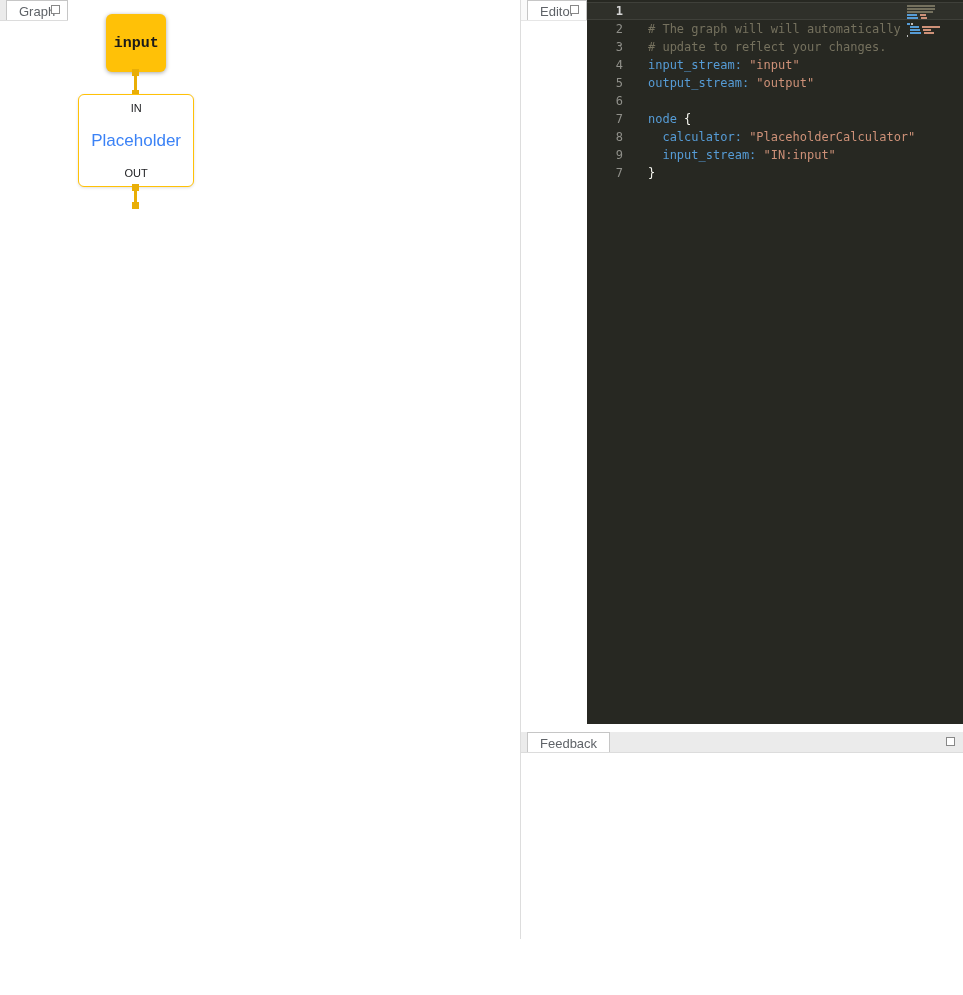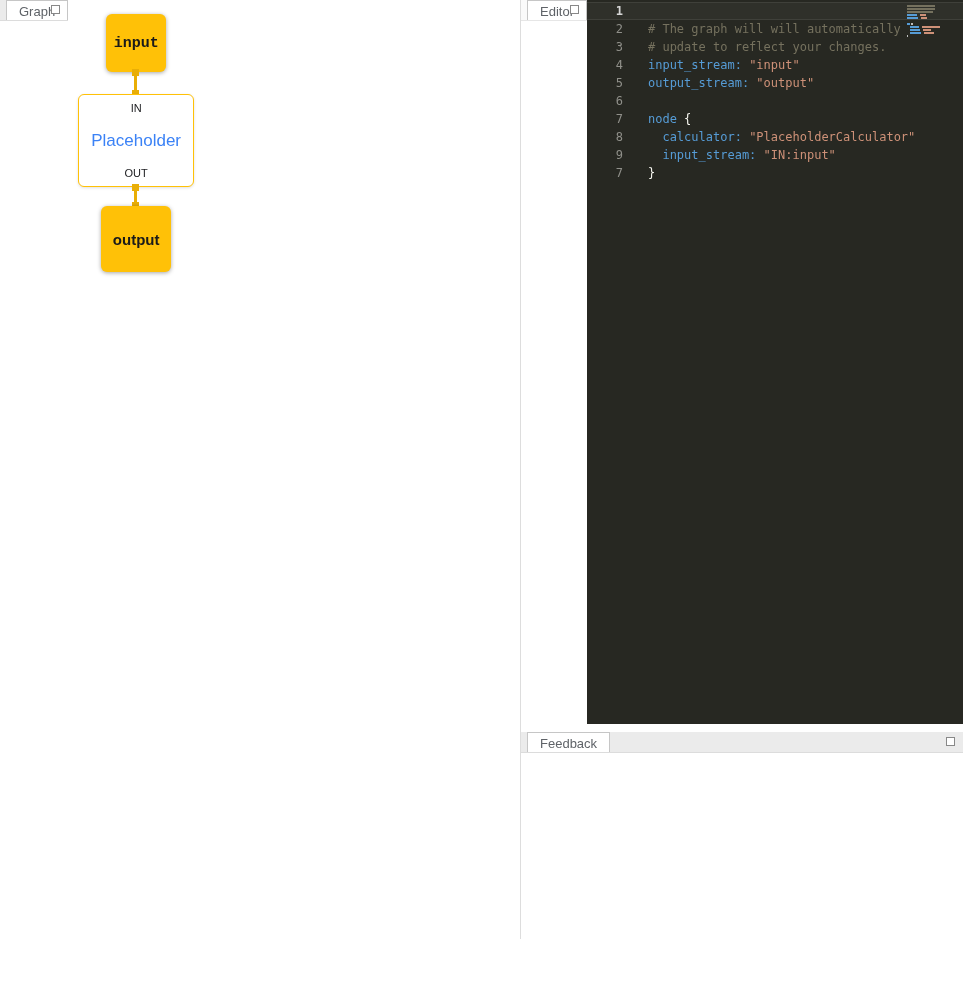--- a/index.html
+++ b/index.html
@@ -88,23 +88,20 @@
         </div>
         <div class="gnode placeholder-node">
           <div class="port">IN</div>
           <div class="pname">Placeholder</div>
           <div class="port">OUT</div>
         </div>
         <div class="edge edge2">
           <i class="sq top"></i>
           <i class="sq bottom"></i>
         </div>
-        <div class="gnode output-node">
-          <span>output</span>
-        </div>
       </div>
     </section>
 
     <div class="right-col">
 
       <section class="editor-panel">
         <div class="panel-strip">
           <div class="tab">Editor</div>
           <span class="popout"></span>
         </div>

